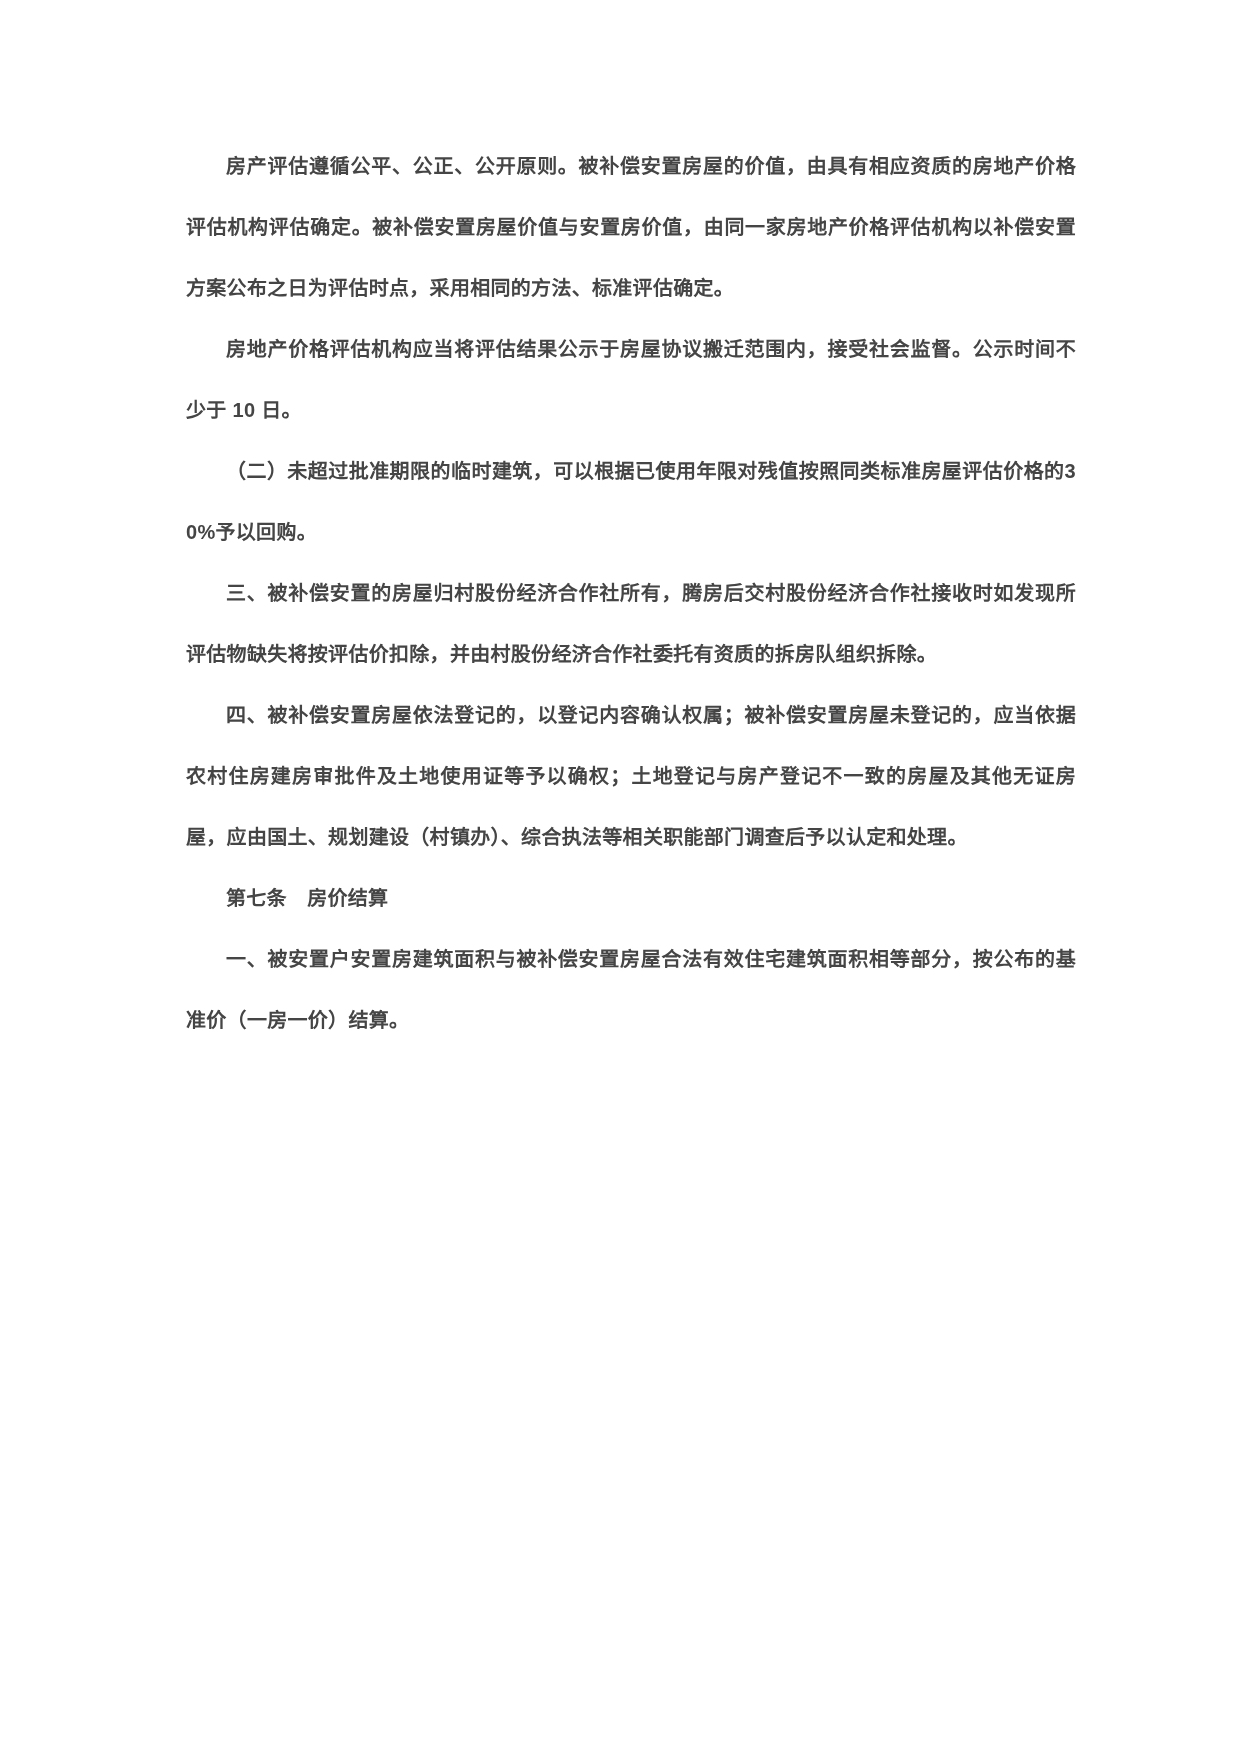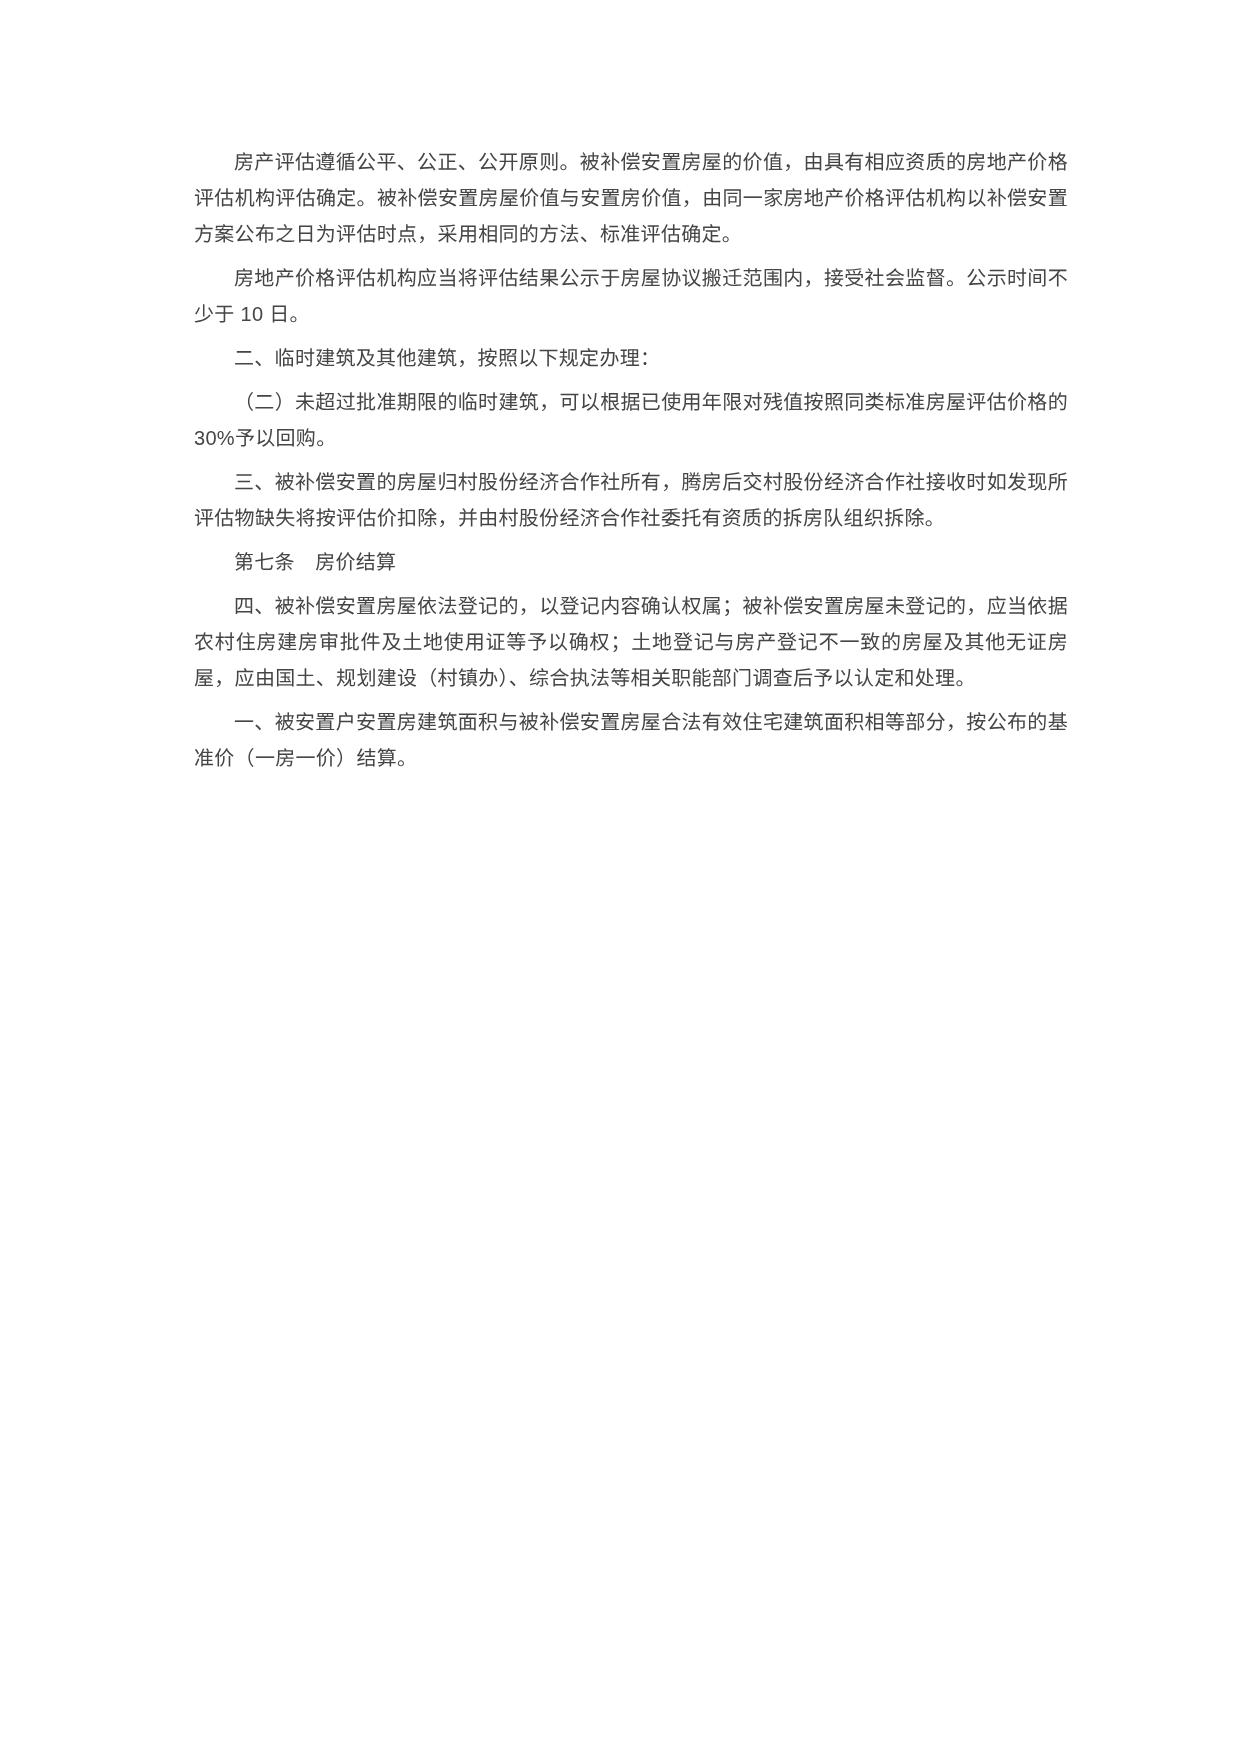--- a/index.html
+++ b/index.html
@@ -14,37 +14,36 @@
     box-sizing: border-box;
   }
   .doc-page {
     box-sizing: border-box;
     width: 1240px;
     min-height: 1753px;
     padding: 136px 164px 186px 186px;
     background: #ffffff;
   }
   .doc-page p {
-    margin: 8px;
+    margin: 0;
     padding: 0;
     font-size: 20px;
-    line-height: 36px;
-    font-weight: 400;
+    line-height: 61px;
+    font-weight: 700;
     color: #454545;
     text-align: justify;
     text-indent: 2em;
     letter-spacing: 0.3px;
     word-break: break-all;
   }
 </style>
 </head>
 <body>
 
 <div class="doc-page">
   <p>房产评估遵循公平、公正、公开原则。被补偿安置房屋的价值，由具有相应资质的房地产价格评估机构评估确定。被补偿安置房屋价值与安置房价值，由同一家房地产价格评估机构以补偿安置方案公布之日为评估时点，采用相同的方法、标准评估确定。</p>
   <p>房地产价格评估机构应当将评估结果公示于房屋协议搬迁范围内，接受社会监督。公示时间不少于 10 日。</p>
-  <p>二、临时建筑及其他建筑，按照以下规定办理：</p>
   <p>（二）未超过批准期限的临时建筑，可以根据已使用年限对残值按照同类标准房屋评估价格的30%予以回购。</p>
   <p>三、被补偿安置的房屋归村股份经济合作社所有，腾房后交村股份经济合作社接收时如发现所评估物缺失将按评估价扣除，并由村股份经济合作社委托有资质的拆房队组织拆除。</p>
+  <p>四、被补偿安置房屋依法登记的，以登记内容确认权属；被补偿安置房屋未登记的，应当依据农村住房建房审批件及土地使用证等予以确权；土地登记与房产登记不一致的房屋及其他无证房屋，应由国土、规划建设（村镇办）、综合执法等相关职能部门调查后予以认定和处理。</p>
   <p>第七条　房价结算</p>
-  <p>四、被补偿安置房屋依法登记的，以登记内容确认权属；被补偿安置房屋未登记的，应当依据农村住房建房审批件及土地使用证等予以确权；土地登记与房产登记不一致的房屋及其他无证房屋，应由国土、规划建设（村镇办）、综合执法等相关职能部门调查后予以认定和处理。</p>
   <p>一、被安置户安置房建筑面积与被补偿安置房屋合法有效住宅建筑面积相等部分，按公布的基准价（一房一价）结算。</p>
 </div>
 
 </body></html>

